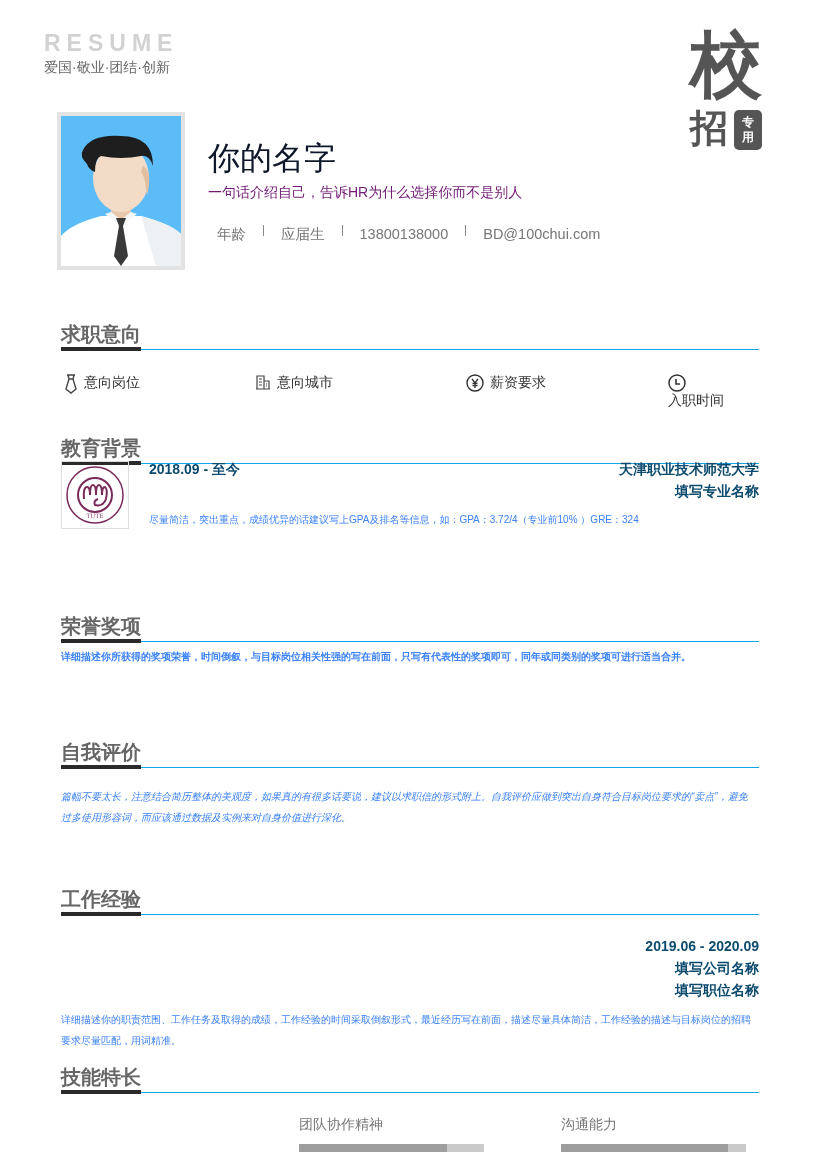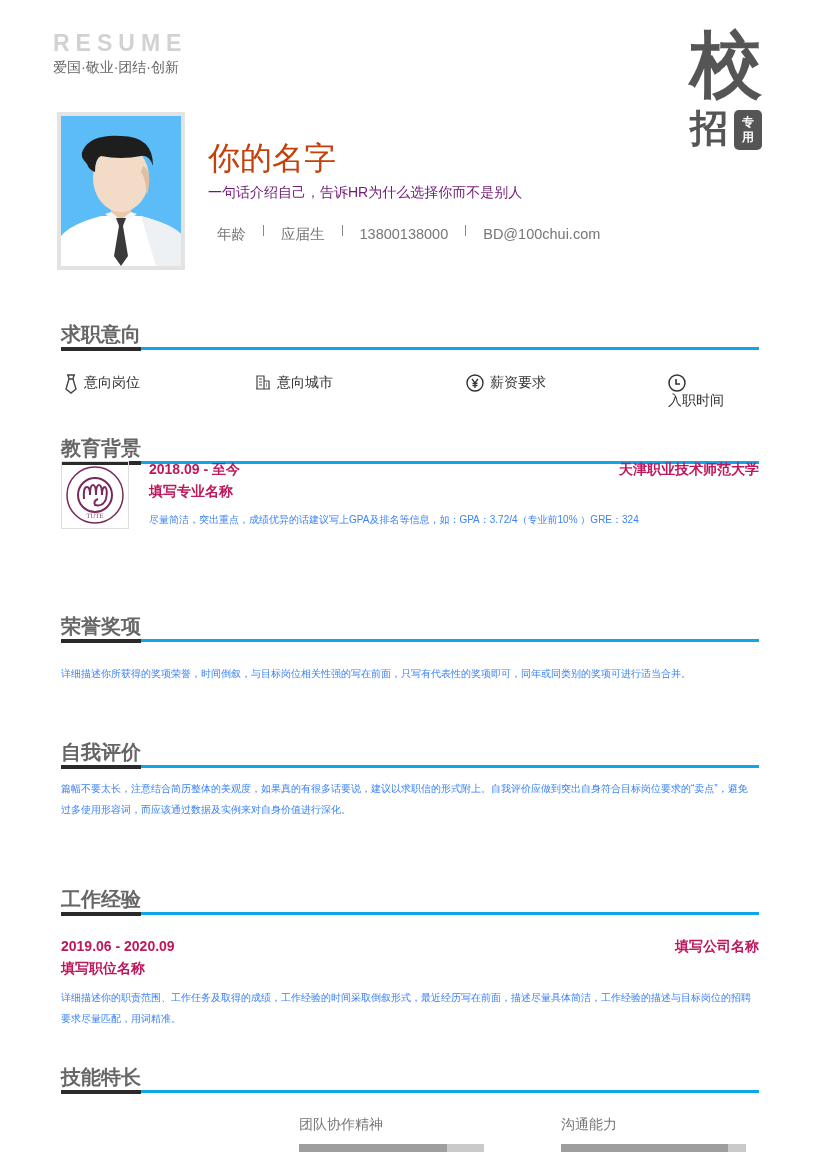--- a/index.html
+++ b/index.html
@@ -1,45 +1,45 @@
 <!DOCTYPE html>
 <html><head>
 <meta charset="utf-8">
 <style>
   * { margin: 0; padding: 0; box-sizing: border-box; }
   html, body { width: 820px; height: 1160px; background: #ffffff; overflow: hidden; }
   body { font-family: "Liberation Sans", "DejaVu Sans", sans-serif; color: #555; position: relative; }
 
-  .resume-brand { position: absolute; left: 53px; top: 30px; }
+  .resume-brand { position: absolute; left: 44px; top: 30px; }
   .resume-word { font-size: 23px; font-weight: bold; letter-spacing: 6px; color: #d2d2d2; line-height: 26px; }
   .resume-motto { font-size: 14px; color: #666; margin-top: 2px; line-height: 18px; }
 
   .badge { position: absolute; left: 688px; top: 22px; width: 80px; height: 130px; }
   .badge-big { position: absolute; left: 2px; top: 0; font-family: "DejaVu Serif", serif; font-size: 72px; font-weight: bold; color: #555; line-height: 84px; }
   .badge-small { position: absolute; left: 2px; top: 84px; font-family: "DejaVu Serif", serif; font-size: 38px; font-weight: bold; color: #555; line-height: 44px; }
   .badge-tag { position: absolute; left: 46px; top: 88px; width: 28px; height: 40px; background: #555; border-radius: 5px; color: #fff; font-size: 12px; font-weight: bold; text-align: center; line-height: 15px; padding-top: 5px; }
 
   .photo { position: absolute; left: 57px; top: 112px; width: 128px; height: 158px; border: 4px solid #e3e3e3; background: #5bbcf8; overflow: hidden; }
 
-  .name { position: absolute; left: 208px; top: 138px; font-size: 32px; color: #c2410c; line-height: 40px; }
+  .name { position: absolute; left: 208px; top: 138px; font-size: 32px; color: #0f172a; line-height: 40px; }
   .tagline { position: absolute; left: 208px; top: 183px; font-size: 14px; color: #701a75; line-height: 18px; }
   .contact { position: absolute; left: 217px; top: 225px; font-size: 14.5px; color: #777; display: flex; align-items: flex-start; line-height: 18px; }
   .contact .sep { display: inline-block; width: 1px; height: 11px; background: #888; margin: 0 17px; }
 
   .section { position: absolute; left: 61px; width: 698px; }
-  .sec-head { position: relative; height: 28px; border-bottom: 3px solid #0ea5e9; }
+  .sec-head { position: relative; height: 28px; border-bottom: 1px solid #0ea5e9; }
   .sec-title { font-size: 20px; font-weight: bold; color: #666; line-height: 24px; display: inline-block; position: relative; }
   .sec-title::after { content: ""; position: absolute; left: 0; right: 0; bottom: -5px; height: 4px; background: #2a2a2a; }
 
   .intent-row { position: relative; height: 24px; margin-top: 24px; }
   .intent { position: absolute; top: 0; display: flex; align-items: flex-start; font-size: 14px; color: #333; }
   .intent svg { margin-right: 6px; }
 
   .body-text { font-size: 10px; color: #3b82f6; line-height: 21px; }
-  .bold-dark { font-weight: bold; color: #be185d; font-size: 14px; line-height: 22px; }
+  .bold-dark { font-weight: bold; color: #0c4a6e; font-size: 14px; line-height: 22px; text-align: right; }
 
   .edu-logo { position: absolute; left: 0; top: 25px; width: 68px; height: 68px; border: 1px solid #ddd; display: flex; align-items: center; justify-content: center; }
   .edu-body { position: absolute; left: 88px; top: 22px; right: 0; }
   .row-between { display: flex; justify-content: space-between; }
 
   .skills { position: relative; margin-top: 22px; height: 40px; }
   .skill { position: absolute; top: 0; width: 185px; }
   .skill-label { font-size: 14px; color: #777; line-height: 18px; }
   .skill-track { margin-top: 11px; height: 8px; background: #cacaca; width: 185px; }
   .skill-fill { height: 8px; background: #9e9e9e; }
@@ -141,35 +141,35 @@
     </div>
     <div class="bold-dark">填写专业名称</div>
     <div class="body-text" style="margin-top:7px; padding-right:4px;">尽量简洁，突出重点，成绩优异的话建议写上GPA及排名等信息，如：GPA：3.72/4（专业前10% ）GRE：324</div>
   </div>
 </div>
 
 <div class="section" style="top:614px;">
   <div class="sec-head">
     <span class="sec-title">荣誉奖项</span>
   </div>
-  <div class="body-text" style="margin-top:21px; padding-right:8px;">详细描述你所获得的奖项荣誉，时间倒叙，与目标岗位相关性强的写在前面，只写有代表性的奖项即可，同年或同类别的奖项可进行适当合并。</div>
+  <div class="body-text" style="margin-top:4px; padding-right:8px;font-weight:bold;">详细描述你所获得的奖项荣誉，时间倒叙，与目标岗位相关性强的写在前面，只写有代表性的奖项即可，同年或同类别的奖项可进行适当合并。</div>
 </div>
 
 <div class="section" style="top:740px;">
   <div class="sec-head">
     <span class="sec-title">自我评价</span>
   </div>
-  <div class="body-text" style="margin-top:10px; padding-right:8px;">篇幅不要太长，注意结合简历整体的美观度，如果真的有很多话要说，建议以求职信的形式附上。自我评价应做到突出自身符合目标岗位要求的“卖点”，避免过多使用形容词，而应该通过数据及实例来对自身价值进行深化。</div>
+  <div class="body-text" style="margin-top:18px; padding-right:8px;font-style:italic;">篇幅不要太长，注意结合简历整体的美观度，如果真的有很多话要说，建议以求职信的形式附上。自我评价应做到突出自身符合目标岗位要求的“卖点”，避免过多使用形容词，而应该通过数据及实例来对自身价值进行深化。</div>
 </div>
 
 <div class="section" style="top:887px;">
   <div class="sec-head">
     <span class="sec-title">工作经验</span>
   </div>
-  <div class="row-between" style="margin-top:20px;">
+  <div class="row-between" style="margin-top:20px;flex-direction:column;">
     <span class="bold-dark">2019.06 - 2020.09</span>
     <span class="bold-dark">填写公司名称</span>
   </div>
   <div class="bold-dark">填写职位名称</div>
   <div class="body-text" style="margin-top:8px; padding-right:8px;">详细描述你的职责范围、工作任务及取得的成绩，工作经验的时间采取倒叙形式，最近经历写在前面，描述尽量具体简洁，工作经验的描述与目标岗位的招聘要求尽量匹配，用词精准。</div>
 </div>
 
 <div class="section" style="top:1065px;">
   <div class="sec-head">
     <span class="sec-title">技能特长</span>

